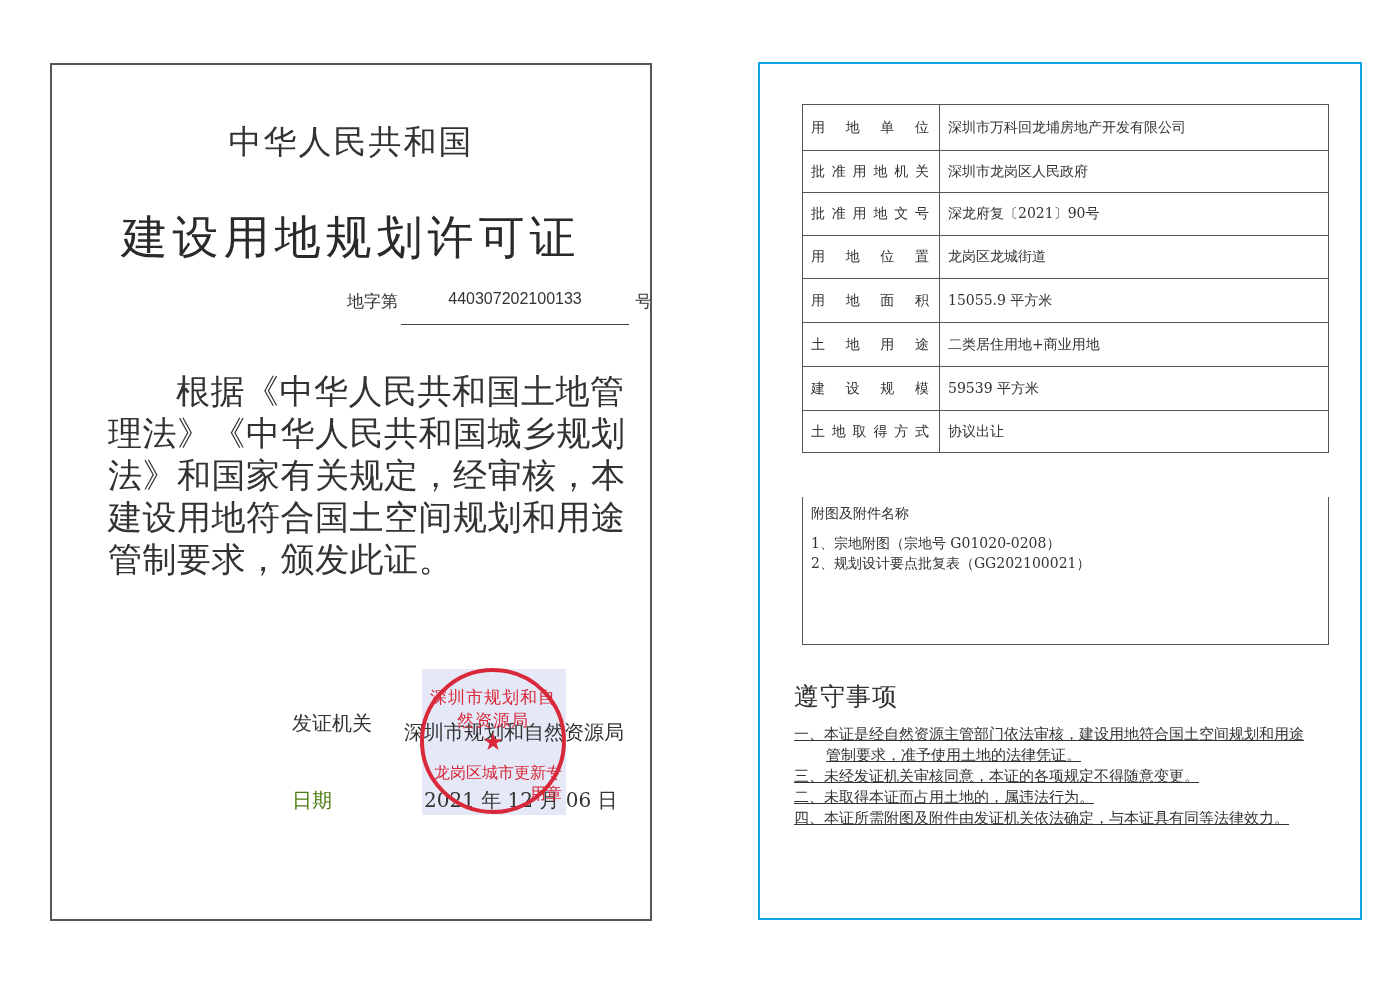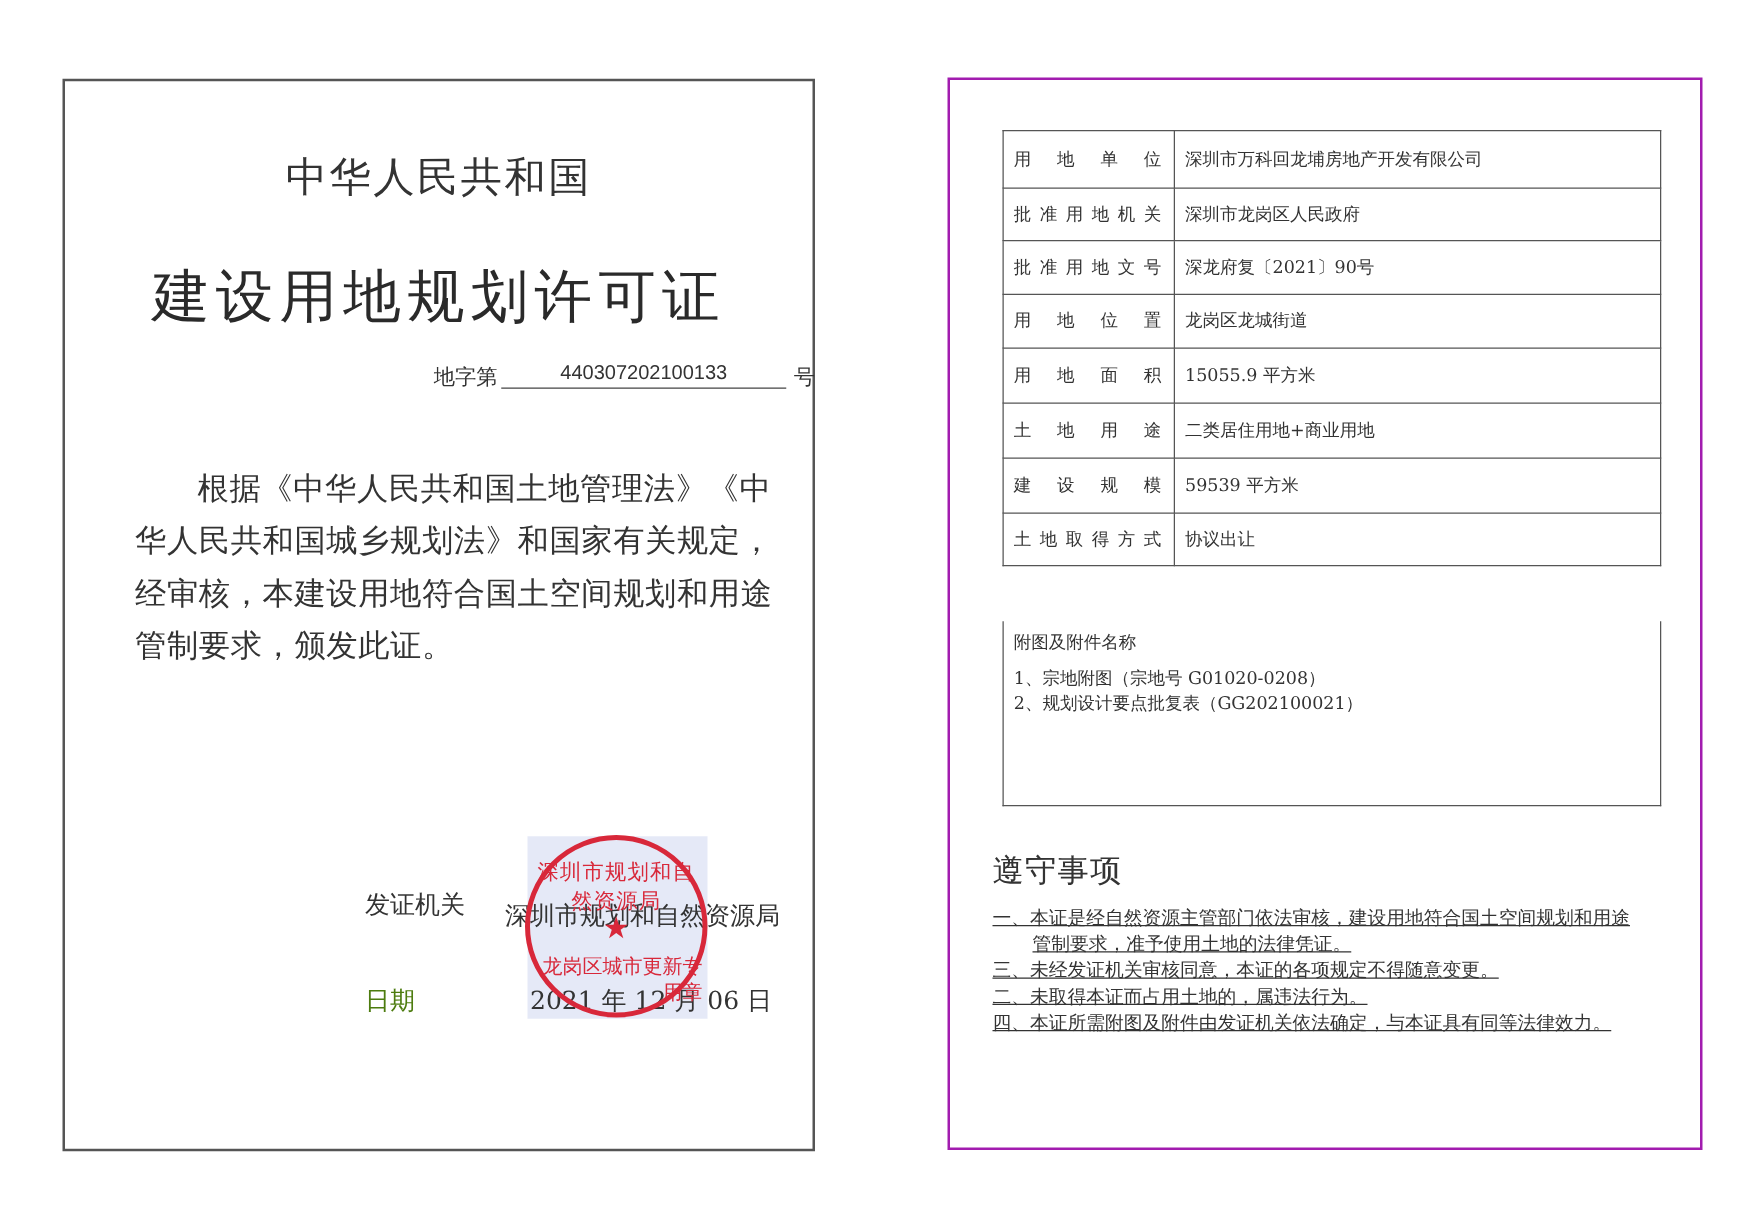--- a/index.html
+++ b/index.html
@@ -6,42 +6,42 @@
   body {
     width:1400px; height:985px; background:#ffffff; position:relative; overflow:hidden;
     font-family:"DejaVu Serif","Liberation Serif",serif; color:#2a2a2a;
   }
   .page-left {
     position:absolute; left:50px; top:63px; width:602px; height:858px;
     border:2px solid #555; box-sizing:border-box; background:#fff;
   }
   .page-right {
     position:absolute; left:758px; top:62px; width:604px; height:858px;
-    border:2px solid #a21caf; box-sizing:border-box; background:#fff;
+    border:2px solid #0ea5e9; box-sizing:border-box; background:#fff;
   }
   .country {
     position:absolute; left:0; width:100%; top:55px; text-align:center;
     font-size:33px; letter-spacing:2px; color:#333;
   }
   .title {
     position:absolute; left:0; width:100%; top:142px; text-align:center;
     font-size:46px; letter-spacing:5px; color:#2a2a2a;
   }
   .cert-no {
     position:absolute; top:225px; left:295px; font-size:17px; color:#333;
   }
   .cert-no .label { position:absolute; left:0; top:0; width:60px; }
   .cert-no .value {
     position:absolute; left:54px; top:0; width:228px; border-bottom:1.5px solid #444;
-    text-align:center; font-family:"Liberation Sans",sans-serif; font-size:16px; padding-bottom:2px;
+    text-align:center; font-family:"Liberation Sans",sans-serif; font-size:16px; padding-bottom:16px;
   }
   .cert-no .suffix { position:absolute; left:288px; top:0; }
   .body-text {
     position:absolute; left:56px; top:305px; width:528px;
-    font-size:25px; line-height:42px; color:#333; text-indent:2em; letter-spacing:0.5px;
+    font-size:34px; line-height:42px; color:#333; text-indent:2em; letter-spacing:0.5px;
   }
   .issuer-label { position:absolute; left:240px; top:645px; font-size:20px; color:#333; }
   .issuer-value { position:absolute; left:352px; top:654px; font-size:20px; color:#333; }
   .date-label { position:absolute; left:240px; top:722px; font-size:20px; color:#4d7c0f; }
   .date-value { position:absolute; left:372px; top:722px; font-size:20px; color:#333; }
   .stamp-bg {
     position:absolute; left:370px; top:604px; width:144px; height:146px;
     background:#dfe3f5; opacity:0.8;
   }
   .stamp {

